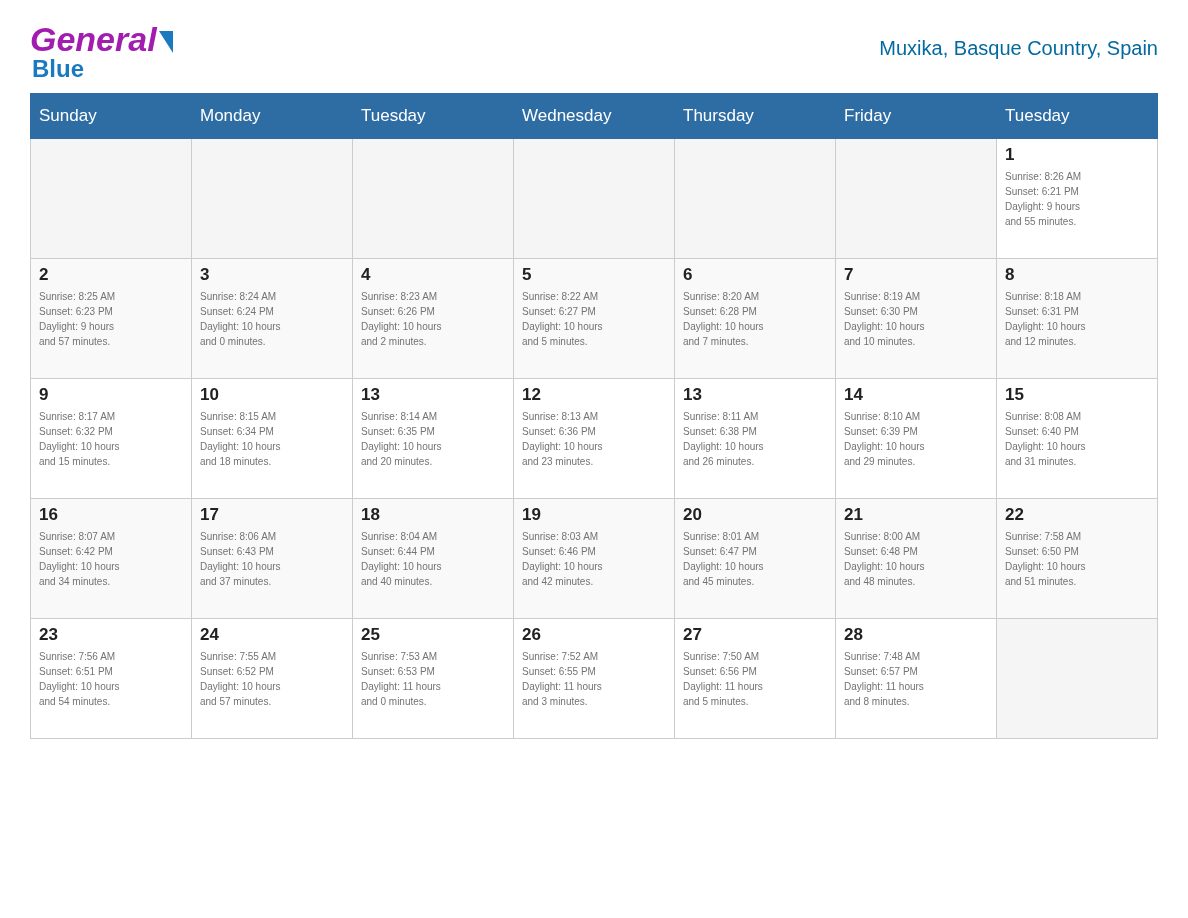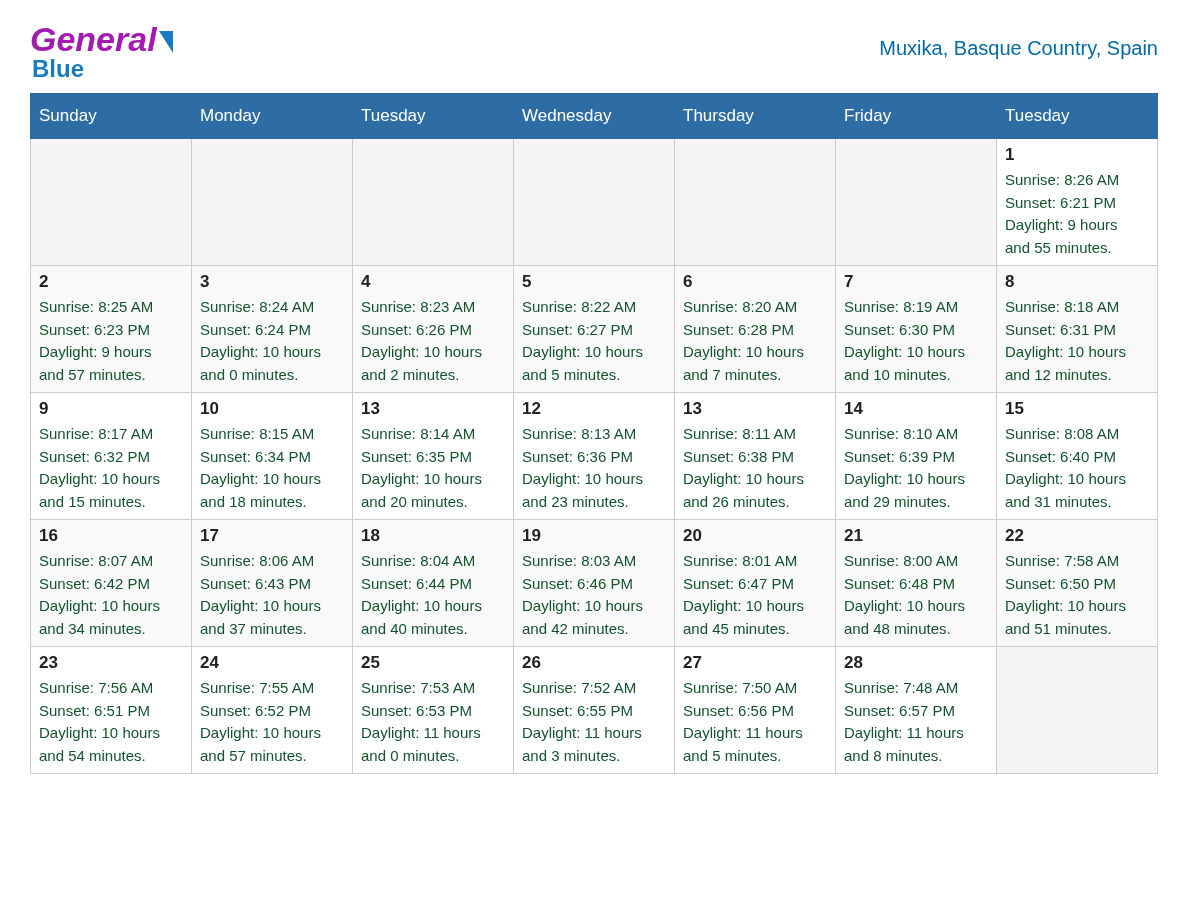--- a/index.html
+++ b/index.html
@@ -86,22 +86,22 @@
     .calendar tr:nth-child(even) td {
       background: #f9f9f9;
     }
     .day-number {
       font-size: 17px;
       font-weight: bold;
       color: #222;
       margin-bottom: 4px;
     }
     .day-info {
-      font-size: 15px;
-      color: #14532d;
+      font-size: 10px;
+      color: #737373;
       line-height: 1.5;
     }
     .empty-cell {
       background: #f5f5f5;
     }
     
     .row-odd td { background: #fff; }
     .row-even td { background: #f2f2f2; }
     .row-odd td.empty-cell { background: #f5f5f5; }
   </style>

